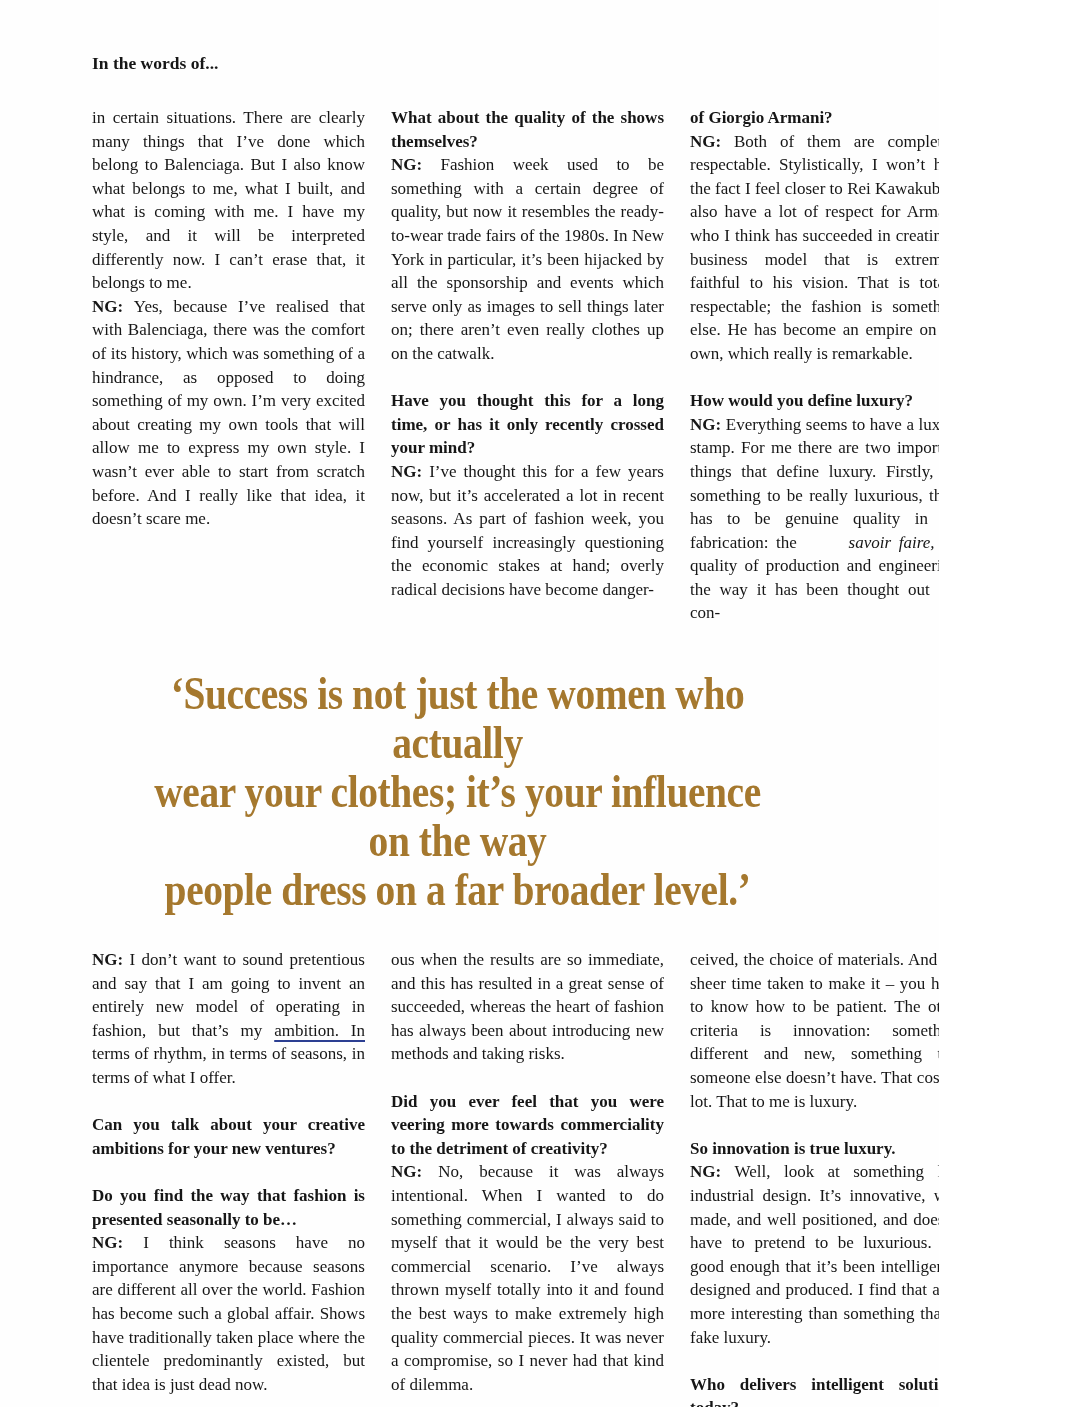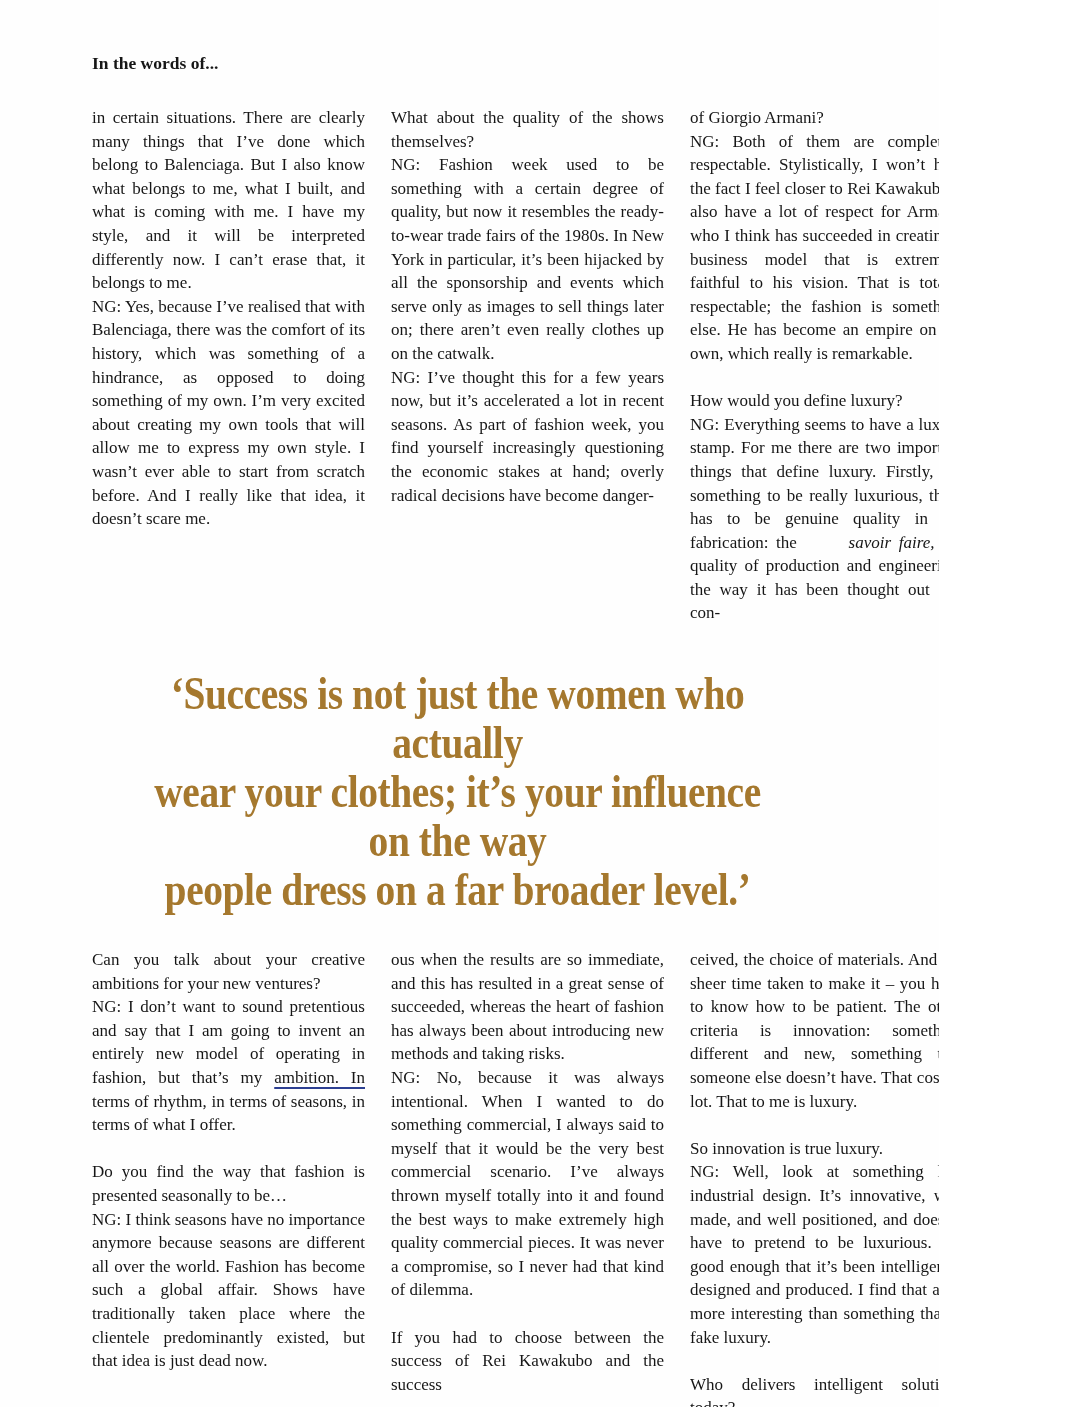--- a/index.html
+++ b/index.html
@@ -30,21 +30,21 @@
     flex: 0 0 273px;
     width: 273px;
     font-size: 17px;
     line-height: 23.6px;
     text-align: justify;
     hyphens: none;
   }
   p.block { margin: 0; }
   p.question { font-weight: bold; }
   .col p.question:not(:first-child) { margin-top: 23.6px; }
-  .seg-b { font-weight: normal; }
+  .seg-b { font-weight: bold; }
   .seg-i { font-style: italic; margin-left: 44px; }
   .seg-u {
     text-decoration: underline;
     text-decoration-color: #2c3f92;
     text-decoration-thickness: 1.5px;
     text-underline-offset: 4px;
   }
   .pull-quote {
     margin: 44px 0 34px 0;
     text-align: center;
@@ -65,45 +65,47 @@
   <h1 class="kicker">In the words of...</h1>
 
   <div class="band band-top">
     <div class="col">
         <p class="block body"><span class="seg-n">in certain situations. There are clearly many things that I’ve done which belong to Balenciaga. But I also know what belongs to me, what I built, and what is coming with me. I have my style, and it will be interpreted differently now. I can’t erase that, it belongs to me.</span></p>
         <p class="block answer"><span class="seg-b">NG: </span><span class="seg-n">Yes, because I’ve realised that with Balenciaga, there was the comfort of its history, which was something of a hindrance, as opposed to doing something of my own. I’m very excited about creating my own tools that will allow me to express my own style. I wasn’t ever able to start from scratch before. And I really like that idea, it doesn’t scare me.</span></p>
       </div>
     <div class="col">
         <p class="block question"><span class="seg-b">What about the quality of the shows themselves?</span></p>
         <p class="block answer"><span class="seg-b">NG: </span><span class="seg-n">Fashion week used to be something with a certain degree of quality, but now it resembles the ready-to-wear trade fairs of the 1980s. In New York in particular, it’s been hijacked by all the sponsorship and events which serve only as images to sell things later on; there aren’t even really clothes up on the catwalk.</span></p>
+        <p class="block question"><span class="seg-b">Have you thought this for a long time, or has it only recently crossed your mind?</span></p>
         <p class="block answer"><span class="seg-b">NG: </span><span class="seg-n">I’ve thought this for a few years now, but it’s accelerated a lot in recent seasons. As part of fashion week, you find yourself increasingly questioning the economic stakes at hand; overly radical decisions have become danger-</span></p>
       </div>
     <div class="col">
         <p class="block question"><span class="seg-b">of Giorgio Armani?</span></p>
         <p class="block answer"><span class="seg-b">NG: </span><span class="seg-n">Both of them are completely respectable. Stylistically, I won’t hide the fact I feel closer to Rei Kawakubo. I also have a lot of respect for Armani, who I think has succeeded in creating a business model that is extremely faithful to his vision. That is totally respectable; the fashion is something else. He has become an empire on his own, which really is remarkable.</span></p>
         <p class="block question"><span class="seg-b">How would you define luxury?</span></p>
         <p class="block answer"><span class="seg-b">NG: </span><span class="seg-n">Everything seems to have a luxury stamp. For me there are two important things that define luxury. Firstly, for something to be really luxurious, there has to be genuine quality in the fabrication: the </span><span class="seg-i">savoir faire,</span><span class="seg-n"> the quality of production and engineering, the way it has been thought out and con-</span></p>
       </div>
   </div>
 
   <div class="pull-quote" style="color: rgb(165, 120, 46);">
     <div>‘Success is not just the women who actually</div>
     <div>wear your clothes; it’s your influence on the way</div>
     <div>people dress on a far broader level.’</div>
   </div>
 
   <div class="band band-bottom">
     <div class="col">
+        <p class="block answer"><span class="seg-b">NG: </span><span class="seg-n">I don’t want to sound pretentious and say that I am going to invent an entirely new model of operating in fashion, but that’s my </span><span class="seg-u">ambition. In</span><span class="seg-n"> terms of rhythm, in terms of seasons, in terms of what I offer.</span></p>
         <p class="block question"><span class="seg-b">Can you talk about your creative ambitions for your new ventures?</span></p>
-        <p class="block answer"><span class="seg-b">NG: </span><span class="seg-n">I don’t want to sound pretentious and say that I am going to invent an entirely new model of operating in fashion, but that’s my </span><span class="seg-u">ambition. In</span><span class="seg-n"> terms of rhythm, in terms of seasons, in terms of what I offer.</span></p>
         <p class="block question"><span class="seg-b">Do you find the way that fashion is presented seasonally to be…</span></p>
         <p class="block answer"><span class="seg-b">NG: </span><span class="seg-n">I think seasons have no importance anymore because seasons are different all over the world. Fashion has become such a global affair. Shows have traditionally taken place where the clientele predominantly existed, but that idea is just dead now.</span></p>
       </div>
     <div class="col">
         <p class="block body"><span class="seg-n">ous when the results are so immediate, and this has resulted in a great sense of succeeded, whereas the heart of fashion has always been about introducing new methods and taking risks.</span></p>
+        <p class="block question"><span class="seg-b">Did you ever feel that you were veering more towards commerciality to the detriment of creativity?</span></p>
         <p class="block answer"><span class="seg-b">NG: </span><span class="seg-n">No, because it was always intentional. When I wanted to do something commercial, I always said to myself that it would be the very best commercial scenario. I’ve always thrown myself totally into it and found the best ways to make extremely high quality commercial pieces. It was never a compromise, so I never had that kind of dilemma.</span></p>
         <p class="block question"><span class="seg-b">If you had to choose between the success of Rei Kawakubo and the success</span></p>
       </div>
     <div class="col">
         <p class="block body"><span class="seg-n">ceived, the choice of materials. And the sheer time taken to make it – you have to know how to be patient. The other criteria is innovation: something different and new, something that someone else doesn’t have. That costs a lot. That to me is luxury.</span></p>
         <p class="block question"><span class="seg-b">So innovation is true luxury.</span></p>
         <p class="block answer"><span class="seg-b">NG: </span><span class="seg-n">Well, look at something like industrial design. It’s innovative, well made, and well positioned, and doesn’t have to pretend to be luxurious. It’s good enough that it’s been intelligently designed and produced. I find that a lot more interesting than something that is fake luxury.</span></p>
         <p class="block question"><span class="seg-b">Who delivers intelligent solutions today?</span></p>
         <p class="block answer"><span class="seg-b">NG: </span><span class="seg-n">[Pauses] That’s a good question.</span></p>
       </div>

